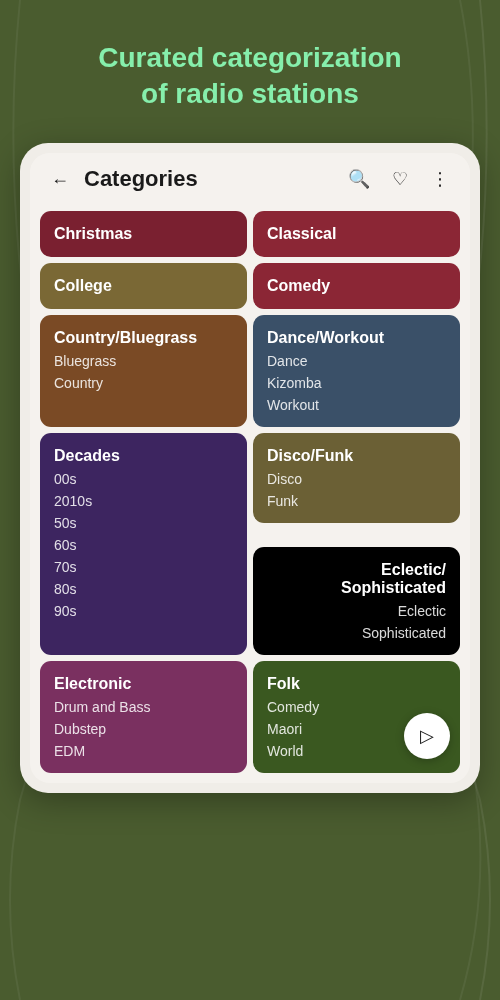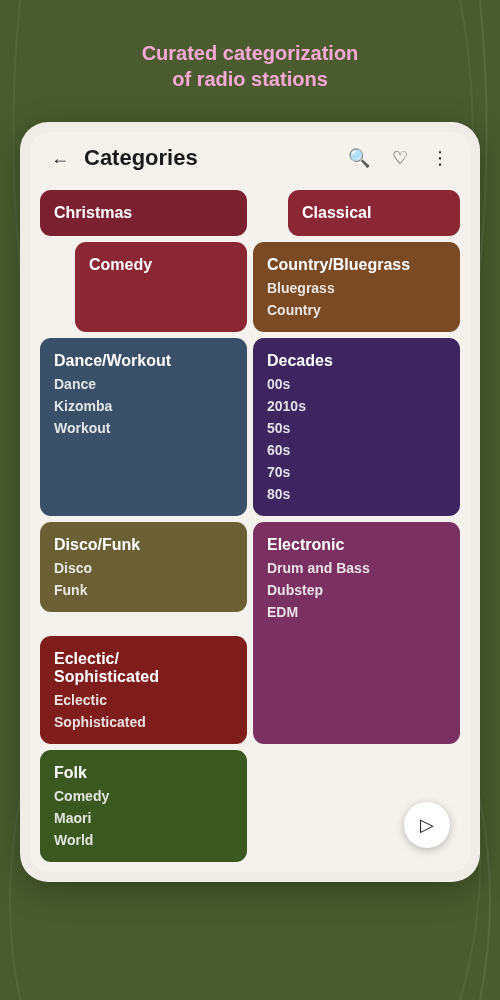--- a/index.html
+++ b/index.html
@@ -21,22 +21,22 @@
     }
 
     .hero-section {
       position: relative;
       z-index: 1;
       padding: 40px 20px 20px;
       text-align: center;
     }
 
     .hero-title {
-      color: #f9a8d4;
-      font-size: 20px;
+      color: #86efac;
+      font-size: 28px;
       font-weight: 900;
       line-height: 1.3;
     }
 
     
     .phone-frame {
       position: relative;
       z-index: 1;
       margin: 10px auto 0;
       width: 460px;
@@ -107,21 +107,21 @@
 
     .category-main-label {
       color: white;
       font-size: 16px;
       font-weight: 700;
     }
 
     .category-sub-label {
       color: rgba(255,255,255,0.85);
       font-size: 14px;
-      font-weight: 700;
+      font-weight: 400;
       margin-top: 6px;
     }
 
     
     .fab {
       position: absolute;
       bottom: 24px;
       right: 20px;
       width: 46px;
       height: 46px;
@@ -131,27 +131,27 @@
       align-items: center;
       justify-content: center;
       box-shadow: 0 2px 8px rgba(0,0,0,0.25);
       cursor: pointer;
       font-size: 18px;
       color: #1a1a1a;
     }
 
     
     .bg-crimson { background-color: #7a2030; }
-    .bg-dark-red { background-color: #8b2635; margin-left: 35px; }
+    .bg-dark-red { background-color: #8b2635; }
     .bg-olive { background-color: #7a6835; }
     .bg-brown { background-color: #7a4a25; }
     .bg-purple-dark { background-color: #3d2560; }
     .bg-slate-teal { background-color: #3a5068; }
     .bg-dark-khaki { background-color: #6b6035; }
-    .bg-gray-purple { background-color: #7f1d1d; }
+    .bg-gray-purple { background-color: #000000; text-align: right; }
     .bg-magenta-dark { background-color: #7a3060; }
     .bg-forest-green { background-color: #3a5820; }
 
     .phone-inner-wrap {
       position: relative;
     }
   </style>
 </head>
 <body>
 
@@ -185,20 +185,23 @@
       <div class="categories-grid">
 
         <div class="category-item bg-crimson">
           <div class="category-main-label">Christmas</div>
         </div>
 
         <div class="category-item bg-dark-red">
           <div class="category-main-label">Classical</div>
         </div>
 
+        <div class="category-item bg-olive">
+          <div class="category-main-label">College</div>
+        </div>
 
         <div class="category-item bg-dark-red">
           <div class="category-main-label">Comedy</div>
         </div>
 
         <div class="category-item bg-brown">
           <div class="category-main-label">Country/Bluegrass</div>
           <div class="category-sub-label">Bluegrass</div>
           <div class="category-sub-label">Country</div>
         </div>
@@ -211,20 +214,21 @@
         </div>
 
         <div class="category-item bg-purple-dark">
           <div class="category-main-label">Decades</div>
           <div class="category-sub-label">00s</div>
           <div class="category-sub-label">2010s</div>
           <div class="category-sub-label">50s</div>
           <div class="category-sub-label">60s</div>
           <div class="category-sub-label">70s</div>
           <div class="category-sub-label">80s</div>
+          <div class="category-sub-label">90s</div>
         </div>
 
         <div style="display:flex;flex-direction:column;gap:24px;">
 
           <div class="category-item bg-dark-khaki">
             <div class="category-main-label">Disco/Funk</div>
             <div class="category-sub-label">Disco</div>
             <div class="category-sub-label">Funk</div>
           </div>
 

